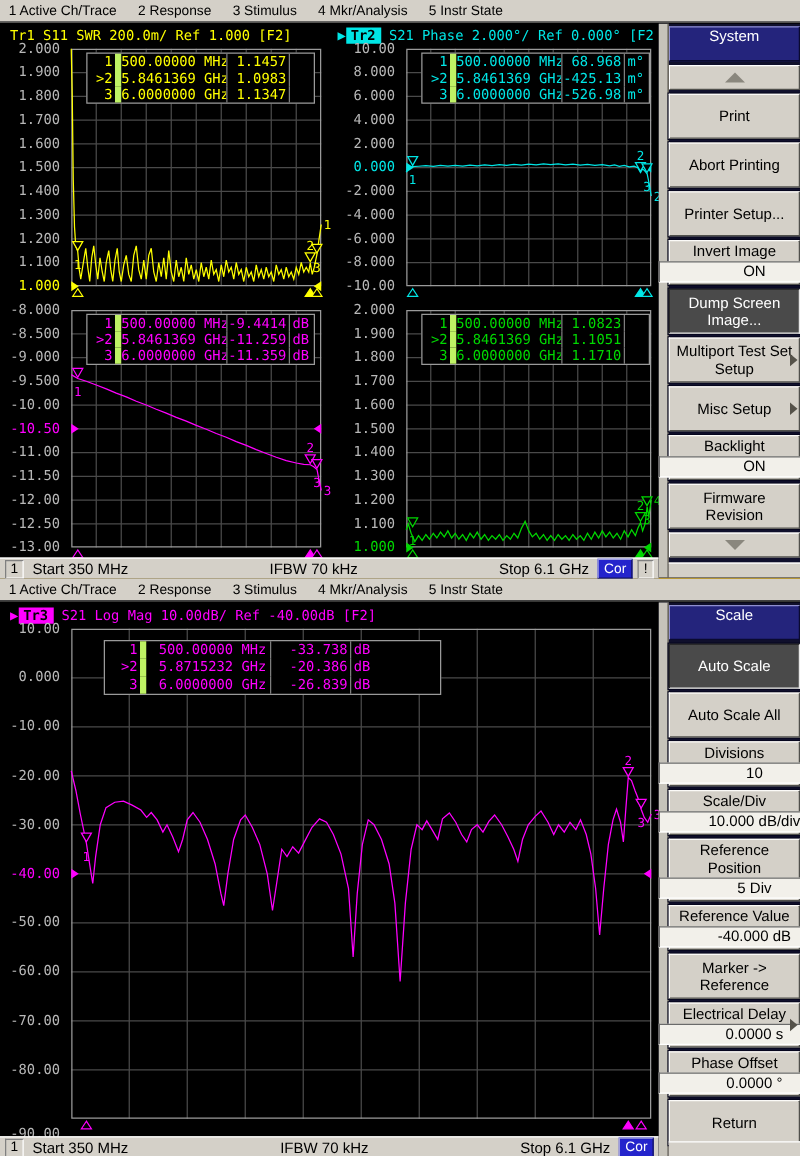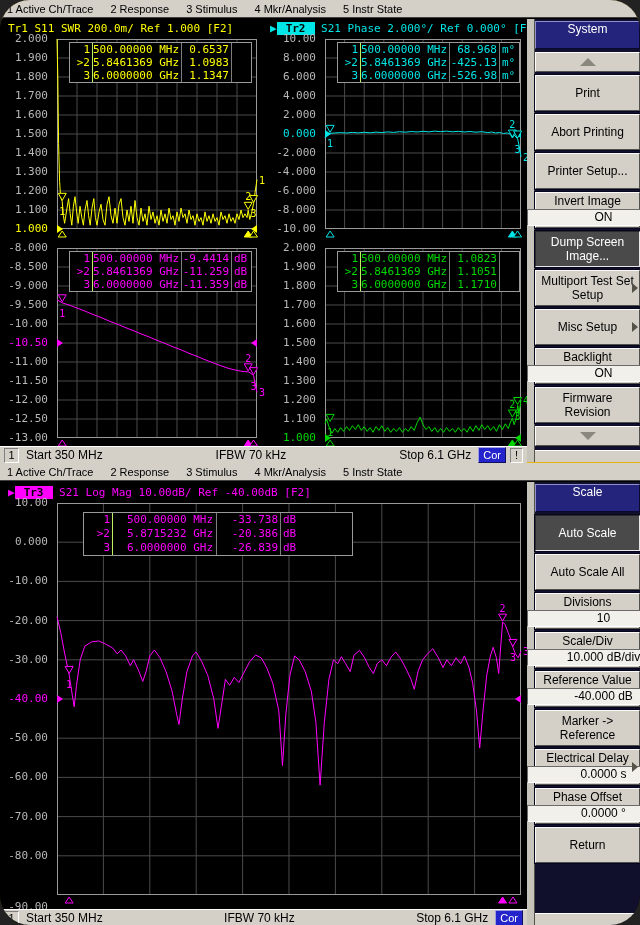--- a/index.html
+++ b/index.html
@@ -1,43 +1,43 @@
 <!DOCTYPE html>
 <html><head>
 <meta charset="utf-8">
 <style>
   html,body{margin:0;padding:0;background:#222;}
   .root{position:relative;width:640px;height:925px;background:#eab308;overflow:hidden;
-        font-family:"DejaVu Sans Mono",monospace;border-radius:30px;}
+        font-family:"DejaVu Sans Mono",monospace;}
   .screen{position:absolute;left:0;width:640px;background:#000;}
   
   .menubar{position:absolute;left:0;top:0;width:100%;height:18px;background:#d4d0c8;
            border-bottom:1px solid #404040;font:11px "Liberation Sans",sans-serif;color:#000;
            display:flex;align-items:center;padding-left:7px;box-sizing:border-box;}
   .mb-item{margin-right:17px;white-space:nowrap;}
   .sbody{position:absolute;left:0;top:19px;right:0;bottom:0;background:#000;}
   .plot-area{position:absolute;left:0;top:0;width:527px;height:100%;background:#000;}
   
   .trow{position:absolute;left:0;width:100%;height:13px;font-size:11px;line-height:13px;white-space:nowrap;}
   .tseg{position:absolute;top:0;}
   .c-yellow{color:#ffff00}.c-cyan{color:#00e6e6}.c-magenta{color:#ff00ff}.c-green{color:#00d800}
-  .chip{display:inline-block;padding:0 9px;font-weight:bold;}
+  .chip{display:inline-block;padding:0 4px;font-weight:bold;}
   .chip-cyan{background:#00e6e6;color:#000;}
   .chip-magenta{background:#ff00ff;color:#000;}
   
   .ticks{position:absolute;font-size:11px;}
   .tick{position:absolute;right:5px;text-align:right;line-height:12px;white-space:nowrap;color:#b8b8b8;}
   .grid{position:absolute;background:#000;}
   .grid svg{position:absolute;left:0;top:0;overflow:visible;}
   
   .mtable{position:absolute;left:12px;top:3px;width:181px;border:1px solid #9a9a9a;background:#000;font-size:11px;}
   .mrow{display:flex;height:13px;line-height:13px;}
   .mrow span{display:block;white-space:pre;overflow:hidden;}
   .mc-n{width:20px;text-align:right;padding-right:2px;}
-  .mc-f{width:89px;text-align:right;border-left:1px solid #bef264;padding-right:3px;box-sizing:border-box;}
+  .mc-f{width:89px;text-align:right;border-left:5px solid #bef264;padding-right:3px;box-sizing:border-box;}
   .mc-v{width:50px;text-align:right;border-left:1px solid #7d7d7d;padding-right:2px;box-sizing:border-box;}
   .mc-u{flex:1;text-align:left;border-left:1px solid #7d7d7d;padding-left:2px;}
   .mtable-lg{left:26px;top:9px;width:268px;}
   .mtable-lg .mrow{height:14px;line-height:14px;}
   .mtable-lg .mc-n{width:26px}.mtable-lg .mc-f{width:104px}.mtable-lg .mc-v{width:64px}
   
   .statusbar{position:absolute;left:0;top:427px;width:527px;height:17px;background:#d4d0c8;
              border-top:1px solid #fff;display:flex;align-items:center;
              font:12px "Liberation Sans",sans-serif;color:#000;box-sizing:border-box;padding:0 4px;}
   .st-ch{width:13px;height:13px;line-height:13px;text-align:center;border:1px solid;
@@ -137,21 +137,21 @@
               <polygon points="191.18,192 187.18,198 195.18,198" fill="#ffff00" stroke="#ffff00" stroke-width="1"></polygon>
               <polygon points="196.52,163.40699999999998 192.52,156.40699999999998 200.52,156.40699999999998" fill="#000" stroke="#ffff00" stroke-width="1"></polygon>
               <text x="196.52" y="178.40699999999998" fill="#ffff00" font-size="10" font-family="DejaVu Sans Mono, monospace" text-anchor="middle">3</text>
               <polygon points="196.52,192 192.52,198 200.52,198" fill="#000" stroke="#ffff00" stroke-width="1"></polygon>
               <text x="202" y="144.6" fill="#ffff00" font-size="10" font-family="DejaVu Sans Mono, monospace" text-anchor="start">1</text>
             </svg>
             <div class="mtable" style="color: rgb(255, 255, 0);">
               <div class="mrow">
                 <span class="mc-n">1</span>
                 <span class="mc-f">500.00000 MHz</span>
-                <span class="mc-v">0.6537</span>
+                <span class="mc-v">1.1457</span>
                 <span class="mc-u"></span>
               </div>
               <div class="mrow">
                 <span class="mc-n">&gt;2</span>
                 <span class="mc-f">5.8461369 GHz</span>
                 <span class="mc-v">1.0983</span>
                 <span class="mc-u"></span>
               </div>
               <div class="mrow">
                 <span class="mc-n">3</span>
@@ -533,20 +533,24 @@
           </div>
           <div class="sk-btn">
             <div class="sk-label">Divisions</div>
             <div class="sk-value">10</div>
           </div>
           <div class="sk-btn">
             <div class="sk-label">Scale/Div</div>
             <div class="sk-value">10.000 dB/div</div>
           </div>
           <div class="sk-btn">
+            <div class="sk-label">Reference Position</div>
+            <div class="sk-value">5 Div</div>
+          </div>
+          <div class="sk-btn">
             <div class="sk-label">Reference Value</div>
             <div class="sk-value">-40.000 dB</div>
           </div>
           <div class="sk-btn">
             <div class="sk-label">Marker -&gt; Reference</div>
           </div>
           <div class="sk-btn">
             <div class="sk-label">Electrical Delay</div>
             <div class="sk-value">0.0000 s</div>
             <span class="sk-arrow"></span>

